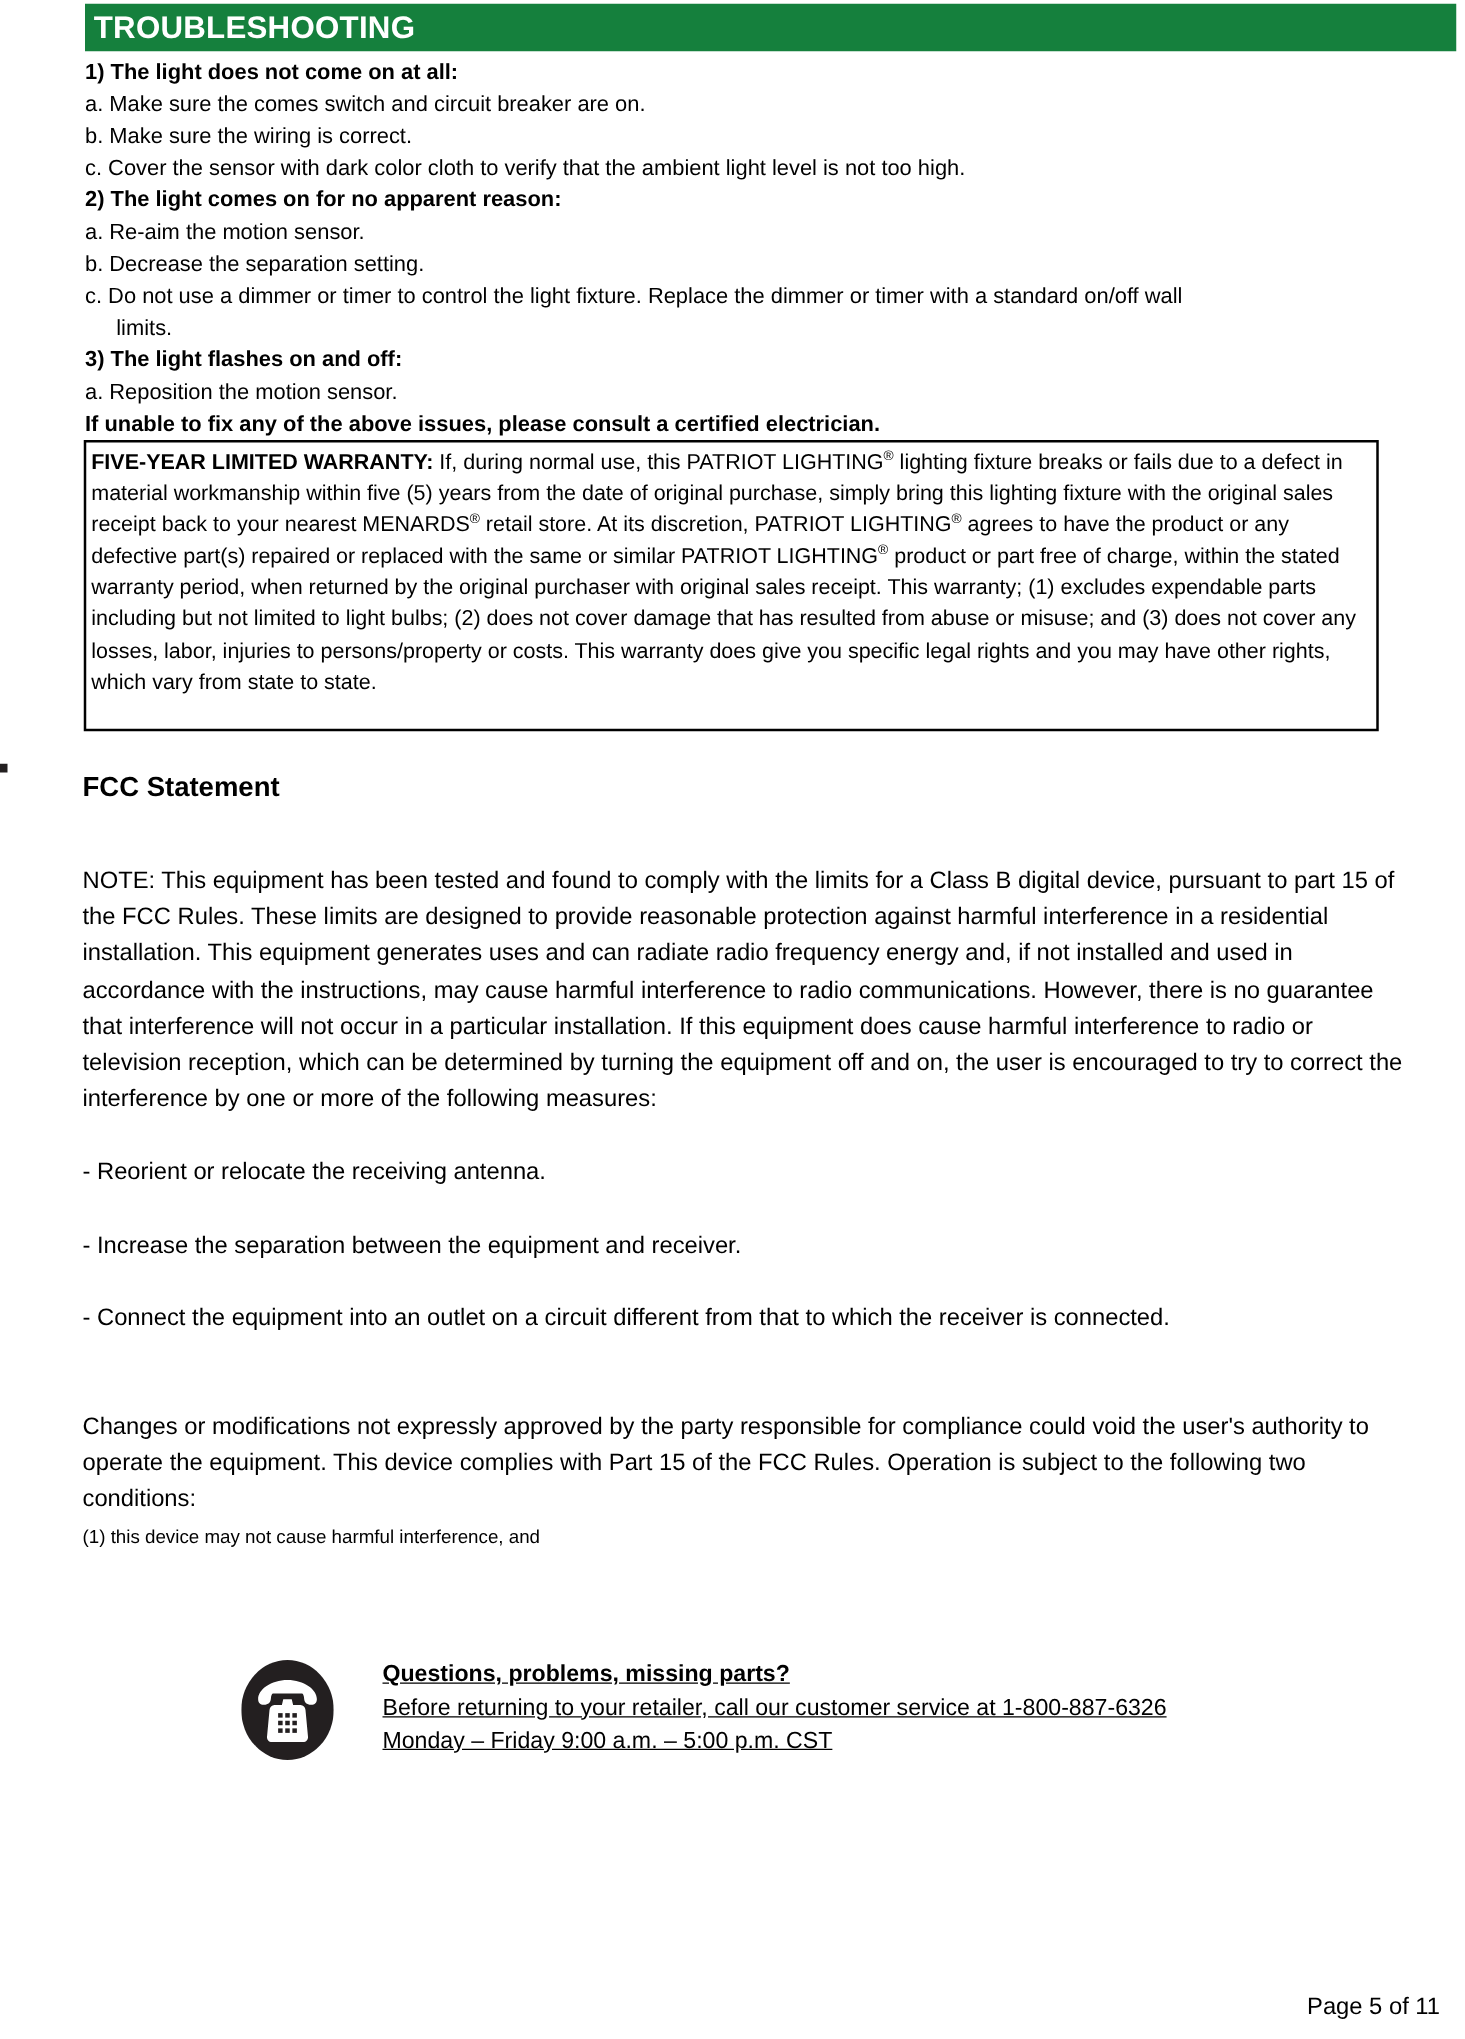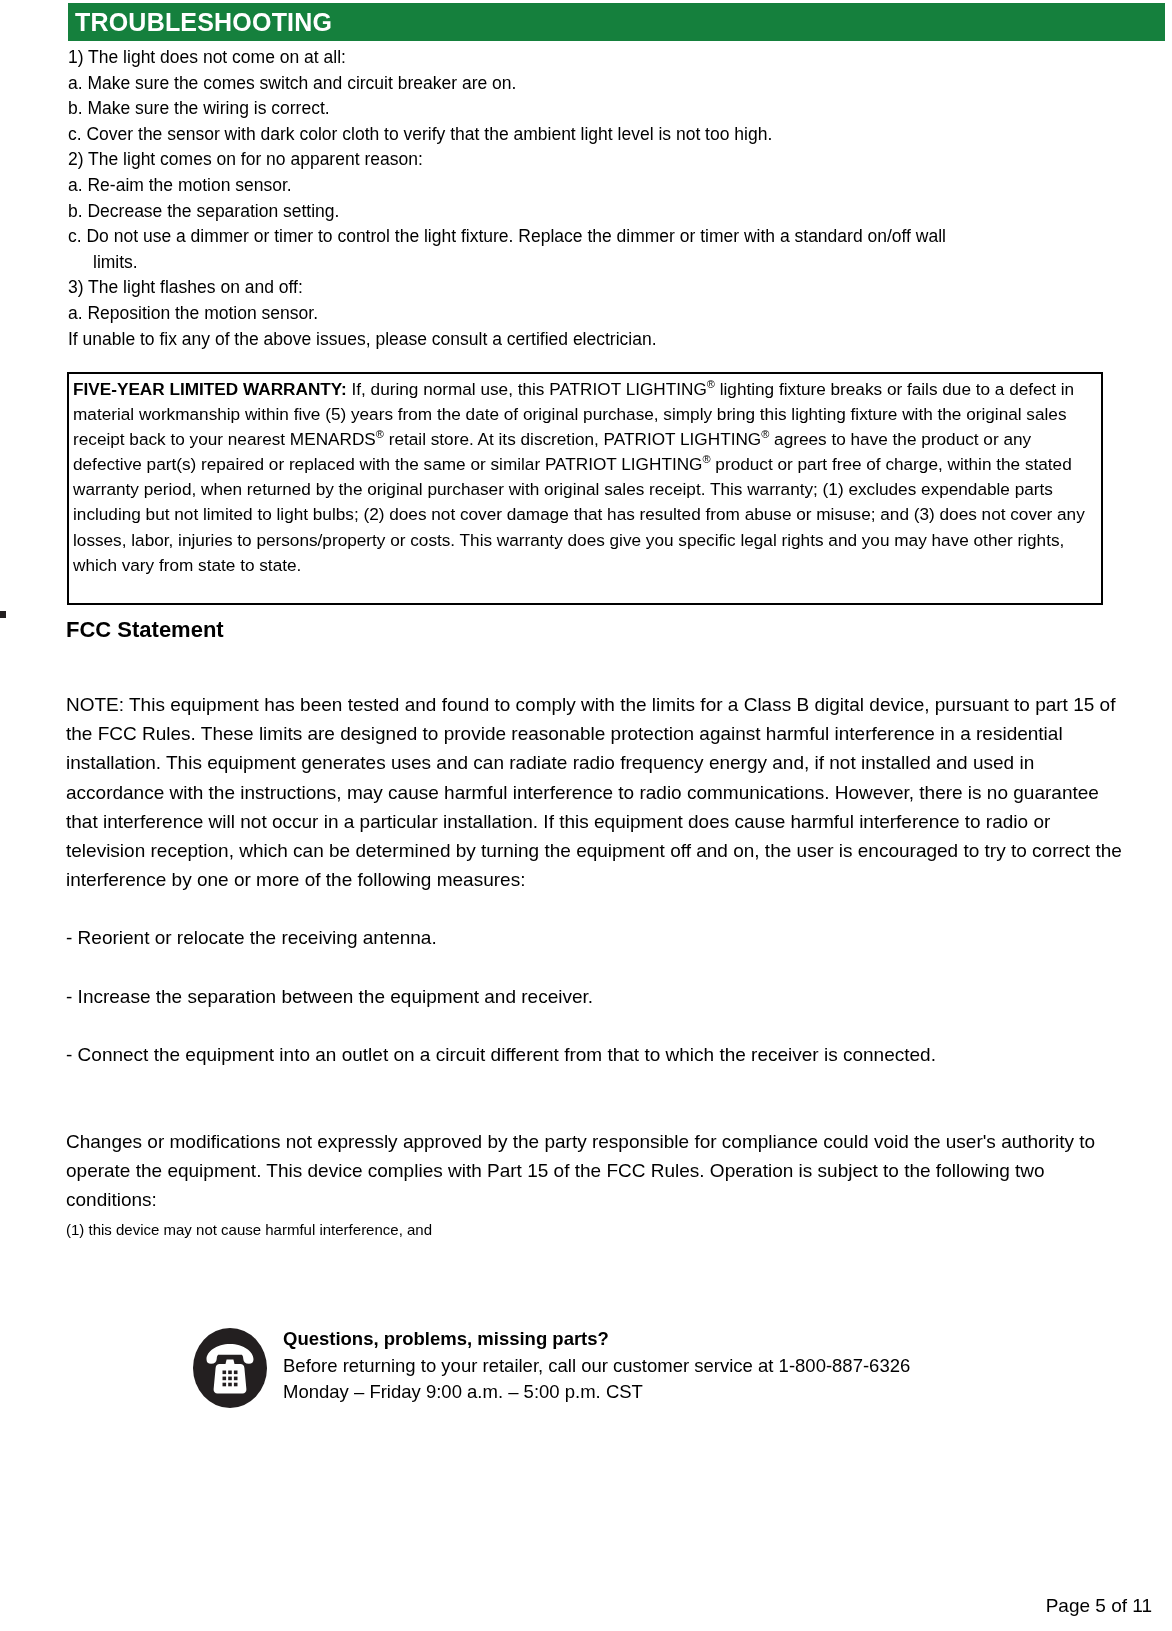--- a/index.html
+++ b/index.html
@@ -48,30 +48,30 @@
     position: absolute;
     left: 68px;
     top: 45px;
     width: 1080px;
   }
   .tl-line {
     font-size: 17.5px;
     line-height: 25.6px;
     white-space: nowrap;
   }
-  .tl-line.bold { font-weight: normal; }
+  .tl-line.bold { font-weight: bold; }
   .tl-indent {
     padding-left: 25px;
   }
 
   
   .warranty-box {
     position: absolute;
     left: 67px;
-    top: 372px;
+    top: 352px;
     width: 1036px;
     height: 233px;
     border: 2px solid #000000;
     box-sizing: border-box;
     padding: 3px 0 0 4px;
     overflow: hidden;
   }
   .warranty-text {
     font-size: 17.2px;
     line-height: 25.1px;
@@ -135,22 +135,23 @@
     display: flex;
     align-items: flex-start;
   }
   .phone-icon {
     width: 74px;
     height: 80px;
     flex: 0 0 auto;
     margin-top: 3px;
   }
   .contact-text {
-    margin-left: 16px;
+    margin-left: 39px;
     padding-top: 1px;
+    text-decoration: underline;
   }
   .contact-line {
     font-size: 18.5px;
     line-height: 26.5px;
     white-space: nowrap;
   }
   .contact-line.bold { font-weight: bold; }
 
   
   .page-footer {

